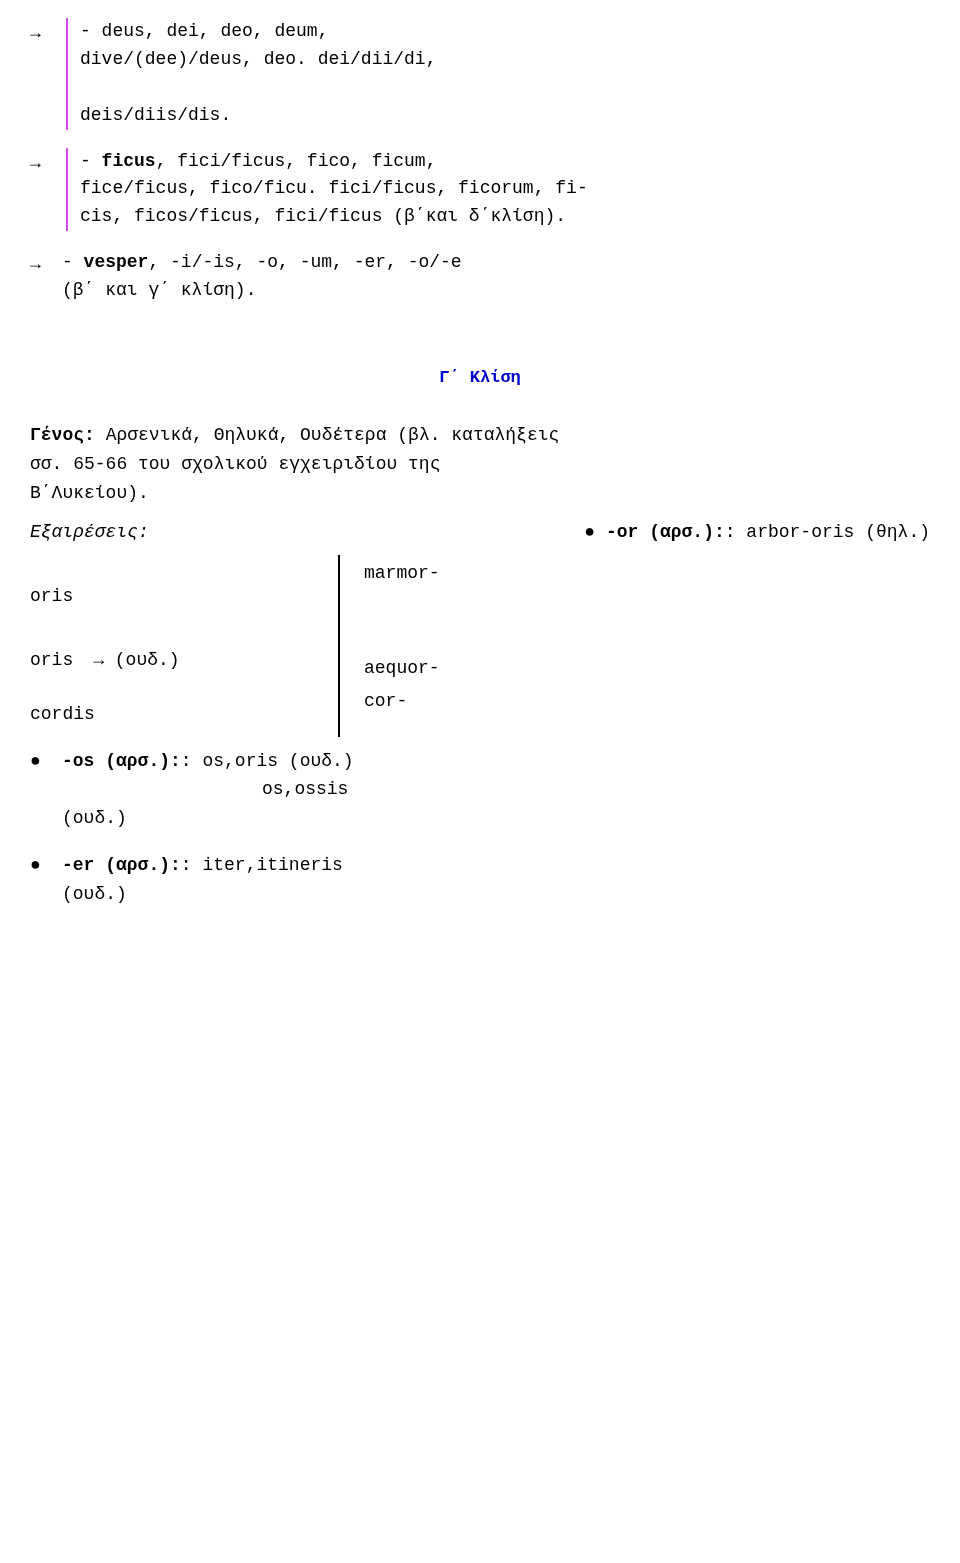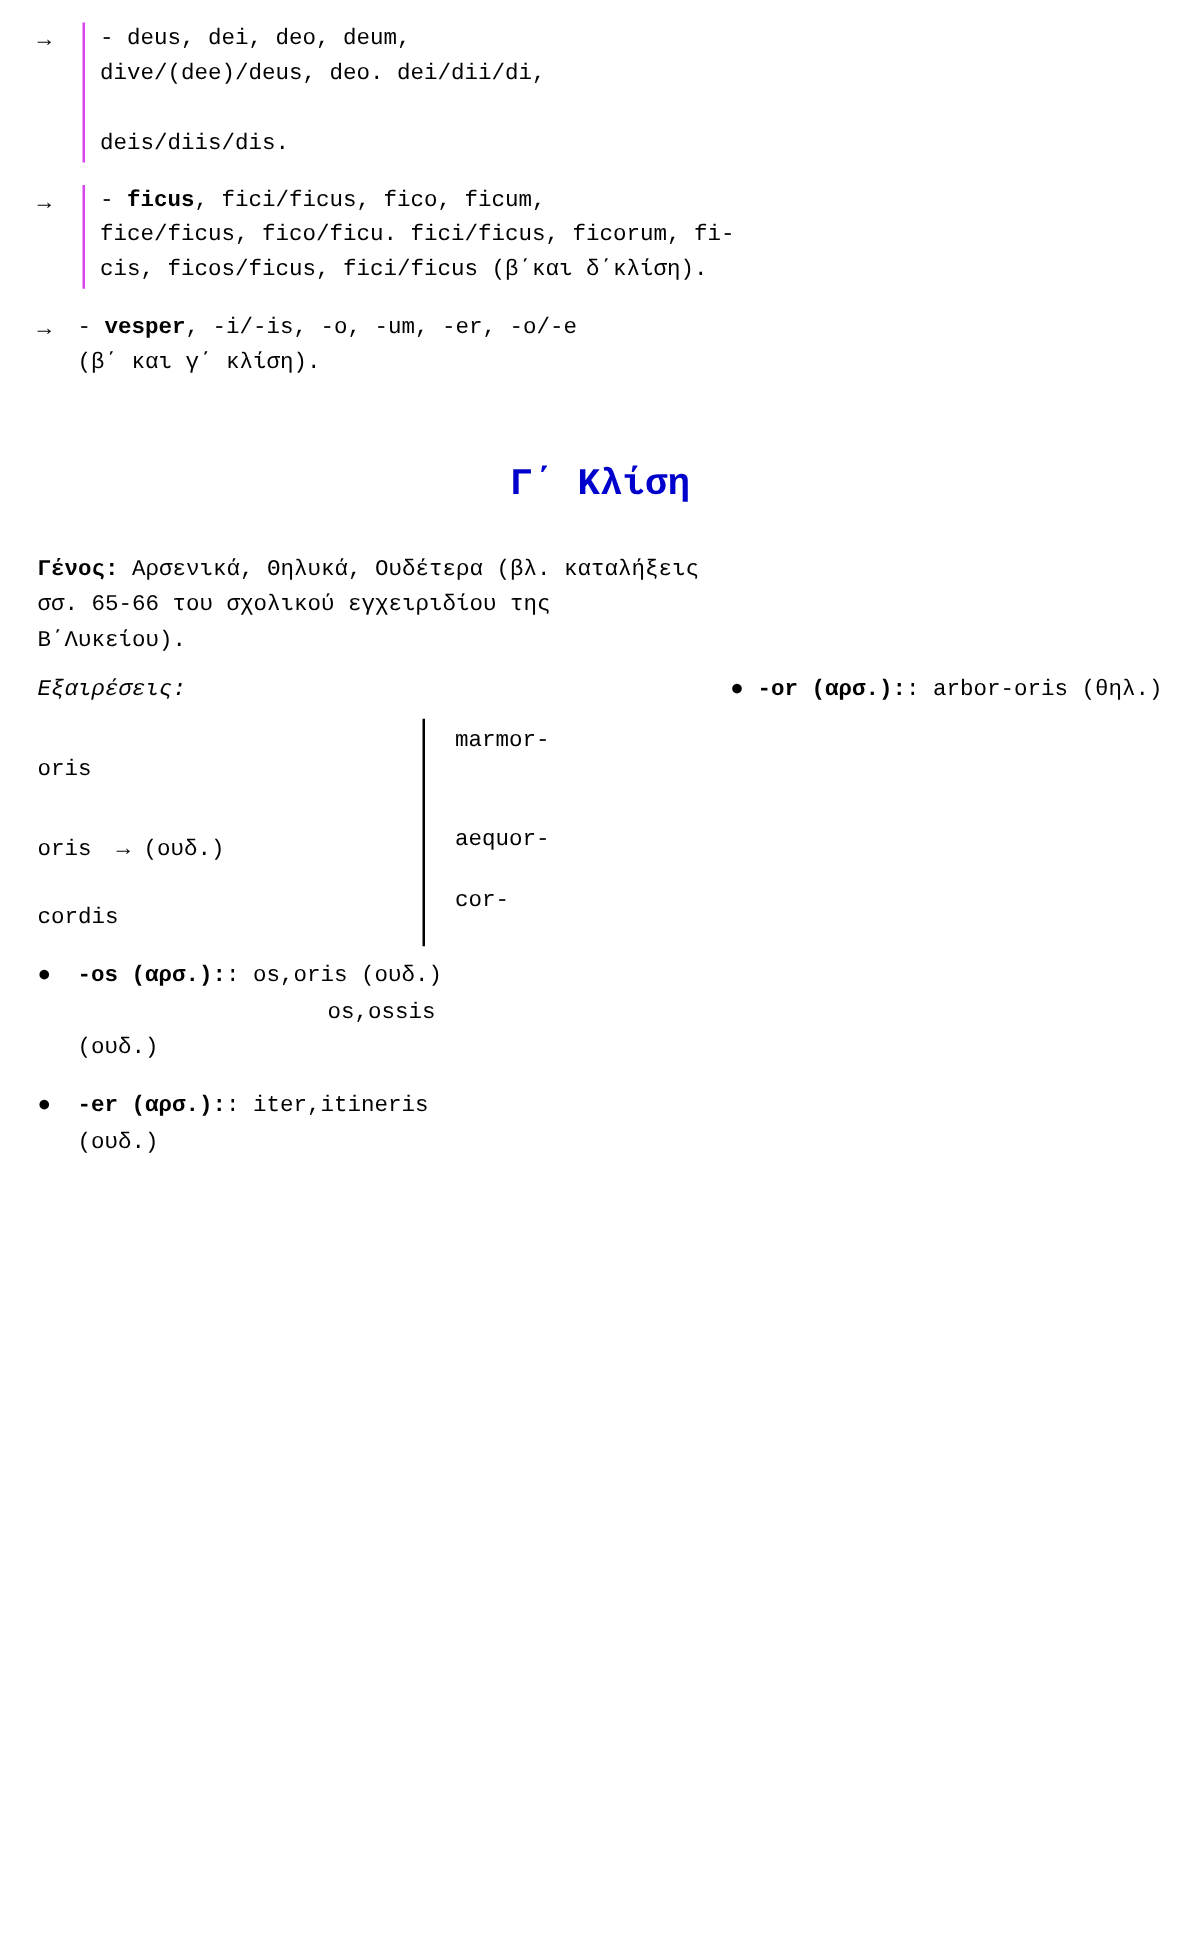--- a/index.html
+++ b/index.html
@@ -36,21 +36,21 @@
       padding-top: 2px;
     }
 
     .content-col {
       flex: 1;
     }
 
     .section-heading {
       text-align: center;
       color: #0000cc;
-      font-size: 30px;
+      font-size: 17px;
       font-weight: bold;
       margin-top: 60px;
       margin-bottom: 30px;
     }
 
     .main-content {
       font-size: 18px;
       line-height: 1.6;
     }
 
@@ -161,21 +161,21 @@
         </div>
 
         <div style="width: 2px; background: #000; margin: 0 8px;"></div>
 
         <div style="flex: 1; padding-left: 16px;">
 
           <div style="height: 64px; display: flex; align-items: flex-start; padding-top: 4px;">
             <span>marmor-</span>
           </div>
 
-          <div style="height: 64px; display: flex; align-items: center; padding-top: 4px;">
+          <div style="height: 64px; display: flex; align-items: flex-end; padding-top: 4px;">
             <span>aequor-</span>
           </div>
 
           <div style="height: 54px; display: flex; align-items: flex-start; padding-top: 4px;">
             <span>cor-</span>
           </div>
         </div>
 
       </div>
 

